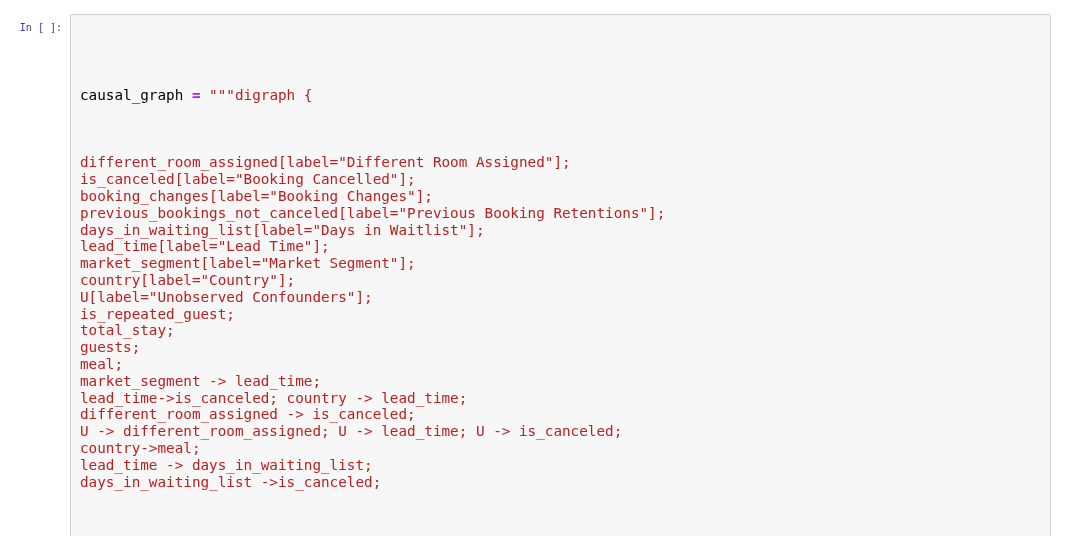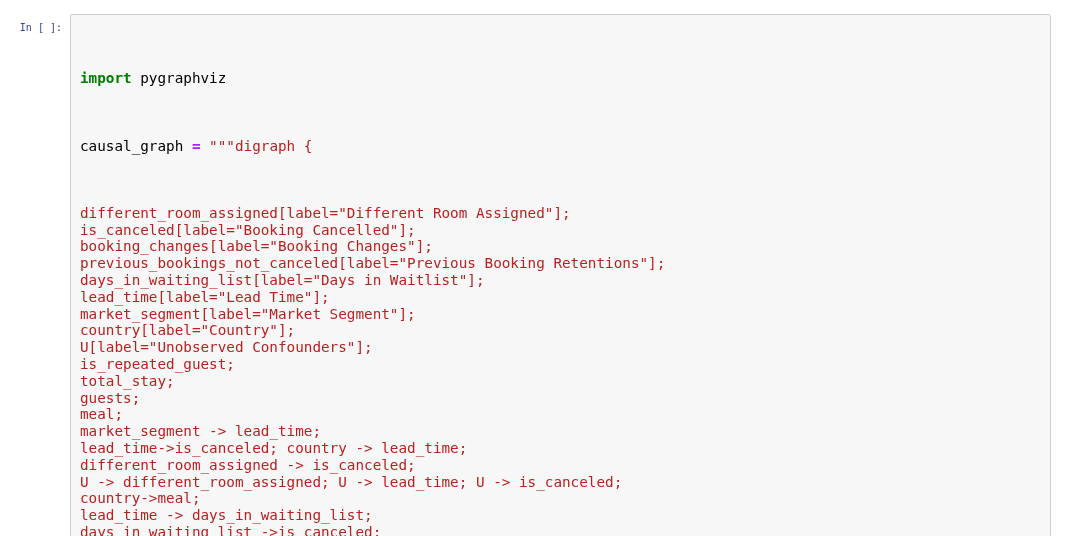--- a/index.html
+++ b/index.html
@@ -81,21 +81,20 @@
 
 <div id="notebook">
 
   <div class="cell-row">
 
     <div class="prompt">In [ ]:</div>
 
     <div class="input-area">
       <div class="codemirror">
 
-        <div class="codeline"><span class="tok-kw">import</span><span class="tok-name"> pygraphviz</span></div>
 
         <div class="codeline"><span class="tok-name">causal_graph </span><span class="tok-op">=</span><span class="tok-str"> """digraph {</span></div>
 
         <div id="string-lines"><div class="codeline tok-str">different_room_assigned[label="Different Room Assigned"];</div><div class="codeline tok-str">is_canceled[label="Booking Cancelled"];</div><div class="codeline tok-str">booking_changes[label="Booking Changes"];</div><div class="codeline tok-str">previous_bookings_not_canceled[label="Previous Booking Retentions"];</div><div class="codeline tok-str">days_in_waiting_list[label="Days in Waitlist"];</div><div class="codeline tok-str">lead_time[label="Lead Time"];</div><div class="codeline tok-str">market_segment[label="Market Segment"];</div><div class="codeline tok-str">country[label="Country"];</div><div class="codeline tok-str">U[label="Unobserved Confounders"];</div><div class="codeline tok-str">is_repeated_guest;</div><div class="codeline tok-str">total_stay;</div><div class="codeline tok-str">guests;</div><div class="codeline tok-str">meal;</div><div class="codeline tok-str">market_segment -&gt; lead_time;</div><div class="codeline tok-str">lead_time-&gt;is_canceled; country -&gt; lead_time;</div><div class="codeline tok-str">different_room_assigned -&gt; is_canceled;</div><div class="codeline tok-str">U -&gt; different_room_assigned; U -&gt; lead_time; U -&gt; is_canceled;</div><div class="codeline tok-str">country-&gt;meal;</div><div class="codeline tok-str">lead_time -&gt; days_in_waiting_list;</div><div class="codeline tok-str">days_in_waiting_list -&gt;is_canceled;</div></div>
 
       </div>
     </div>
 
   </div>
 

